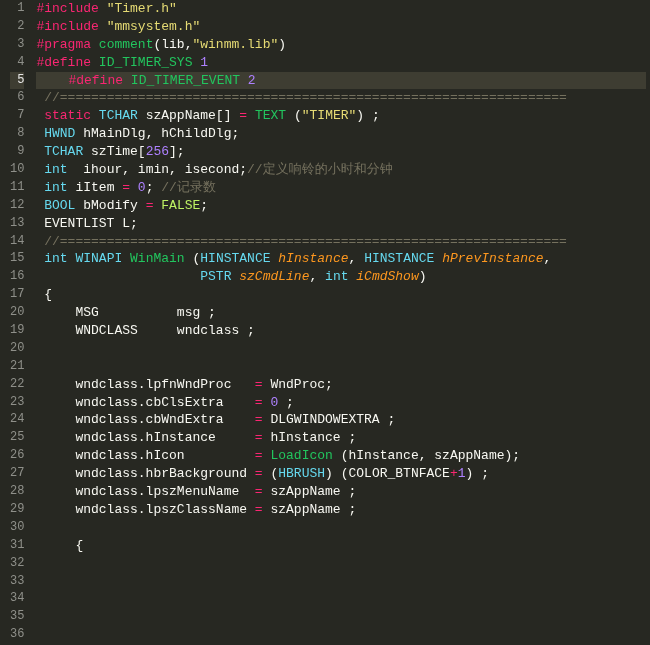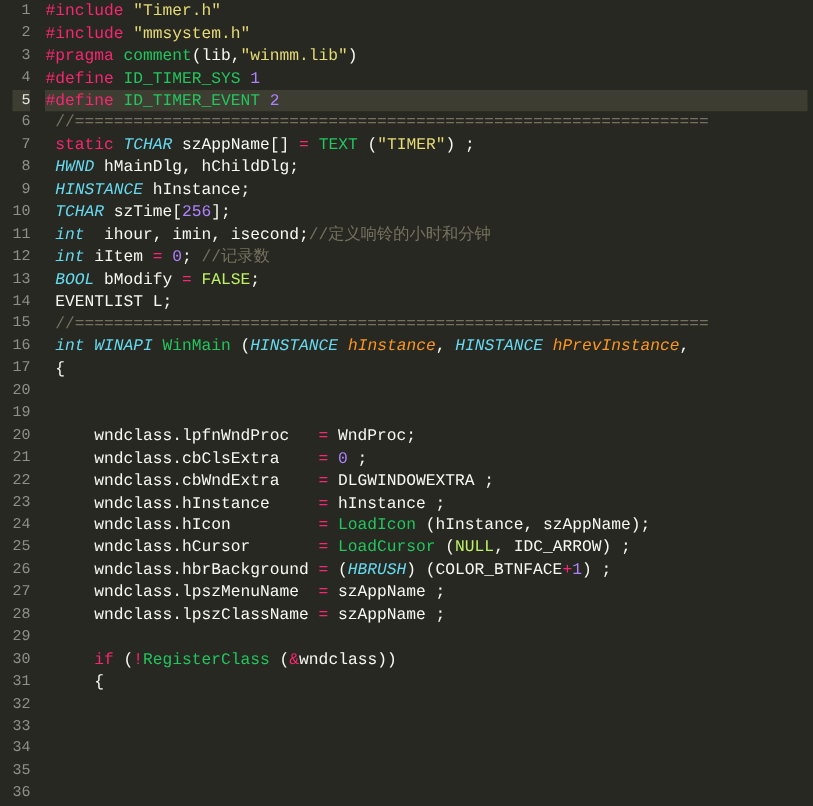--- a/index.html
+++ b/index.html
@@ -18,26 +18,26 @@
   background: #272822;
   color: #8f908a;
   text-align: right;
   padding: 0 8px 0 10px;
   user-select: none;
   font-size: 12px;
 }
 .gutter .ln { height: 17.9px; }
 .code { flex: 1; padding: 0 4px; }
 .line { height: 17.9px; white-space: pre; }
-.line.hl { background: #3e3d32; }
+.line.hl { background: #3e3d32; padding-left: 32px; }
 .gutter .ln.hl { background: #3e3d32; color: #e6e6e6; }
 .c-prep { color: #f92672; }
 .c-str { color: #e6db74; }
 .c-keyr { color: #f92672; }
-.c-type { color: #66d9ef; font-style: italic; }
+.c-type { color: #66d9ef; }
 .c-func { color: #22c55e; }
 .c-num { color: #ae81ff; }
 .c-const { color: #bef264; }
 .c-comm { color: #75715e; }
 .c-op { color: #f92672; }
 .c-arg { color: #fd971f; font-style: italic; }
 .c-plain { color: #f8f8f2; }
 </style>
 </head>
 <body>
@@ -83,37 +83,37 @@
     </div>
   <div class="code">
       <div class="line"><span class="c-prep">#include</span><span class="c-plain"> </span><span class="c-str">"Timer.h"</span></div>
       <div class="line"><span class="c-prep">#include</span><span class="c-plain"> </span><span class="c-str">"mmsystem.h"</span></div>
       <div class="line"><span class="c-prep">#pragma</span><span class="c-plain"> </span><span class="c-func">comment</span><span class="c-plain">(lib,</span><span class="c-str">"winmm.lib"</span><span class="c-plain">)</span></div>
       <div class="line"><span class="c-prep">#define</span><span class="c-plain"> </span><span class="c-func">ID_TIMER_SYS</span><span class="c-plain"> </span><span class="c-num">1</span></div>
       <div class="line hl"><span class="c-prep">#define</span><span class="c-plain"> </span><span class="c-func">ID_TIMER_EVENT</span><span class="c-plain"> </span><span class="c-num">2</span></div>
       <div class="line"><span class="c-plain"> </span><span class="c-comm">//=================================================================</span></div>
       <div class="line"><span class="c-plain"> </span><span class="c-keyr">static</span><span class="c-plain"> </span><span class="c-type">TCHAR</span><span class="c-plain"> szAppName[] </span><span class="c-op">=</span><span class="c-plain"> </span><span class="c-func">TEXT</span><span class="c-plain"> (</span><span class="c-str">"TIMER"</span><span class="c-plain">) ;</span></div>
       <div class="line"><span class="c-plain"> </span><span class="c-type">HWND</span><span class="c-plain"> hMainDlg, hChildDlg;</span></div>
-      <div class="line"><span class="c-plain"> </span><span class="c-type">HINSTANCE</span><span class="c-plain"> hInstance;</span></div>
       <div class="line"><span class="c-plain"> </span><span class="c-type">TCHAR</span><span class="c-plain"> szTime[</span><span class="c-num">256</span><span class="c-plain">];</span></div>
       <div class="line"><span class="c-plain"> </span><span class="c-type">int</span><span class="c-plain">  ihour, imin, isecond;</span><span class="c-comm">//定义响铃的小时和分钟</span></div>
       <div class="line"><span class="c-plain"> </span><span class="c-type">int</span><span class="c-plain"> iItem </span><span class="c-op">=</span><span class="c-plain"> </span><span class="c-num">0</span><span class="c-plain">; </span><span class="c-comm">//记录数</span></div>
       <div class="line"><span class="c-plain"> </span><span class="c-type">BOOL</span><span class="c-plain"> bModify </span><span class="c-op">=</span><span class="c-plain"> </span><span class="c-const">FALSE</span><span class="c-plain">;</span></div>
       <div class="line"><span class="c-plain"> EVENTLIST L;</span></div>
       <div class="line"><span class="c-plain"> </span><span class="c-comm">//=================================================================</span></div>
       <div class="line"><span class="c-plain"> </span><span class="c-type">int</span><span class="c-plain"> </span><span class="c-type">WINAPI</span><span class="c-plain"> </span><span class="c-func">WinMain</span><span class="c-plain"> (</span><span class="c-type">HINSTANCE</span><span class="c-plain"> </span><span class="c-arg">hInstance</span><span class="c-plain">, </span><span class="c-type">HINSTANCE</span><span class="c-plain"> </span><span class="c-arg">hPrevInstance</span><span class="c-plain">,</span></div>
+      <div class="line"><span class="c-plain">                     </span><span class="c-type">PSTR</span><span class="c-plain"> </span><span class="c-arg">szCmdLine</span><span class="c-plain">, </span><span class="c-type">int</span><span class="c-plain"> </span><span class="c-arg">iCmdShow</span><span class="c-plain">)</span></div>
       <div class="line"><span class="c-plain"> {</span></div>
+      <div class="line"><span class="c-plain">     MSG          msg ;</span></div>
+      <div class="line"><span class="c-plain">     WNDCLASS     wndclass ;</span></div>
       <div class="line"><span class="c-plain"></span></div>
       <div class="line"><span class="c-plain"></span></div>
       <div class="line"><span class="c-plain">     wndclass.lpfnWndProc   </span><span class="c-op">=</span><span class="c-plain"> WndProc;</span></div>
       <div class="line"><span class="c-plain">     wndclass.cbClsExtra    </span><span class="c-op">=</span><span class="c-plain"> </span><span class="c-num">0</span><span class="c-plain"> ;</span></div>
       <div class="line"><span class="c-plain">     wndclass.cbWndExtra    </span><span class="c-op">=</span><span class="c-plain"> DLGWINDOWEXTRA ;</span></div>
       <div class="line"><span class="c-plain">     wndclass.hInstance     </span><span class="c-op">=</span><span class="c-plain"> hInstance ;</span></div>
       <div class="line"><span class="c-plain">     wndclass.hIcon         </span><span class="c-op">=</span><span class="c-plain"> </span><span class="c-func">LoadIcon</span><span class="c-plain"> (hInstance, szAppName);</span></div>
-      <div class="line"><span class="c-plain">     wndclass.hCursor       </span><span class="c-op">=</span><span class="c-plain"> </span><span class="c-func">LoadCursor</span><span class="c-plain"> (</span><span class="c-const">NULL</span><span class="c-plain">, IDC_ARROW) ;</span></div>
       <div class="line"><span class="c-plain">     wndclass.hbrBackground </span><span class="c-op">=</span><span class="c-plain"> (</span><span class="c-type">HBRUSH</span><span class="c-plain">) (COLOR_BTNFACE</span><span class="c-op">+</span><span class="c-num">1</span><span class="c-plain">) ;</span></div>
       <div class="line"><span class="c-plain">     wndclass.lpszMenuName  </span><span class="c-op">=</span><span class="c-plain"> szAppName ;</span></div>
       <div class="line"><span class="c-plain">     wndclass.lpszClassName </span><span class="c-op">=</span><span class="c-plain"> szAppName ;</span></div>
       <div class="line"><span class="c-plain"></span></div>
-      <div class="line"><span class="c-plain">     </span><span class="c-keyr">if</span><span class="c-plain"> (</span><span class="c-op">!</span><span class="c-func">RegisterClass</span><span class="c-plain"> (</span><span class="c-op">&amp;</span><span class="c-plain">wndclass))</span></div>
       <div class="line"><span class="c-plain">     {</span></div>
     </div>
 </div>
 
 </body></html>

